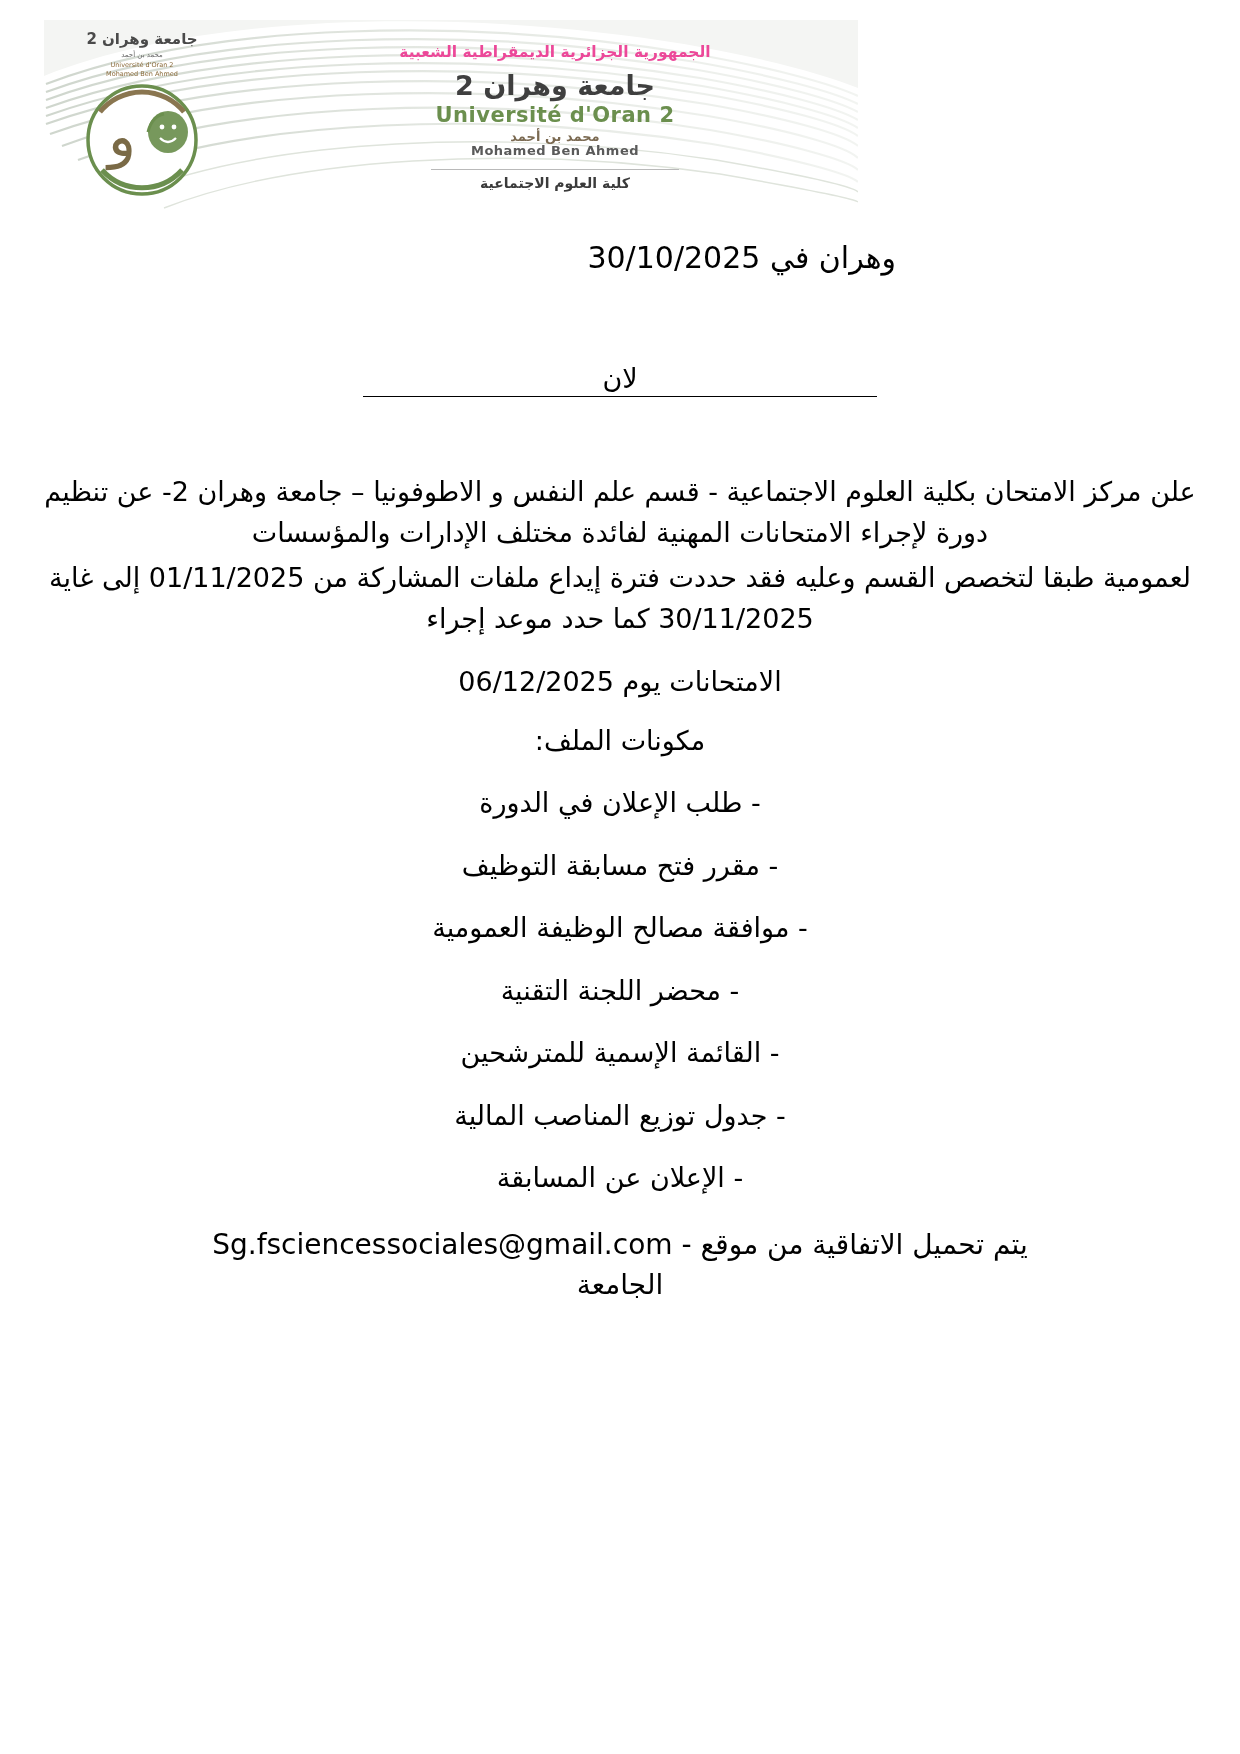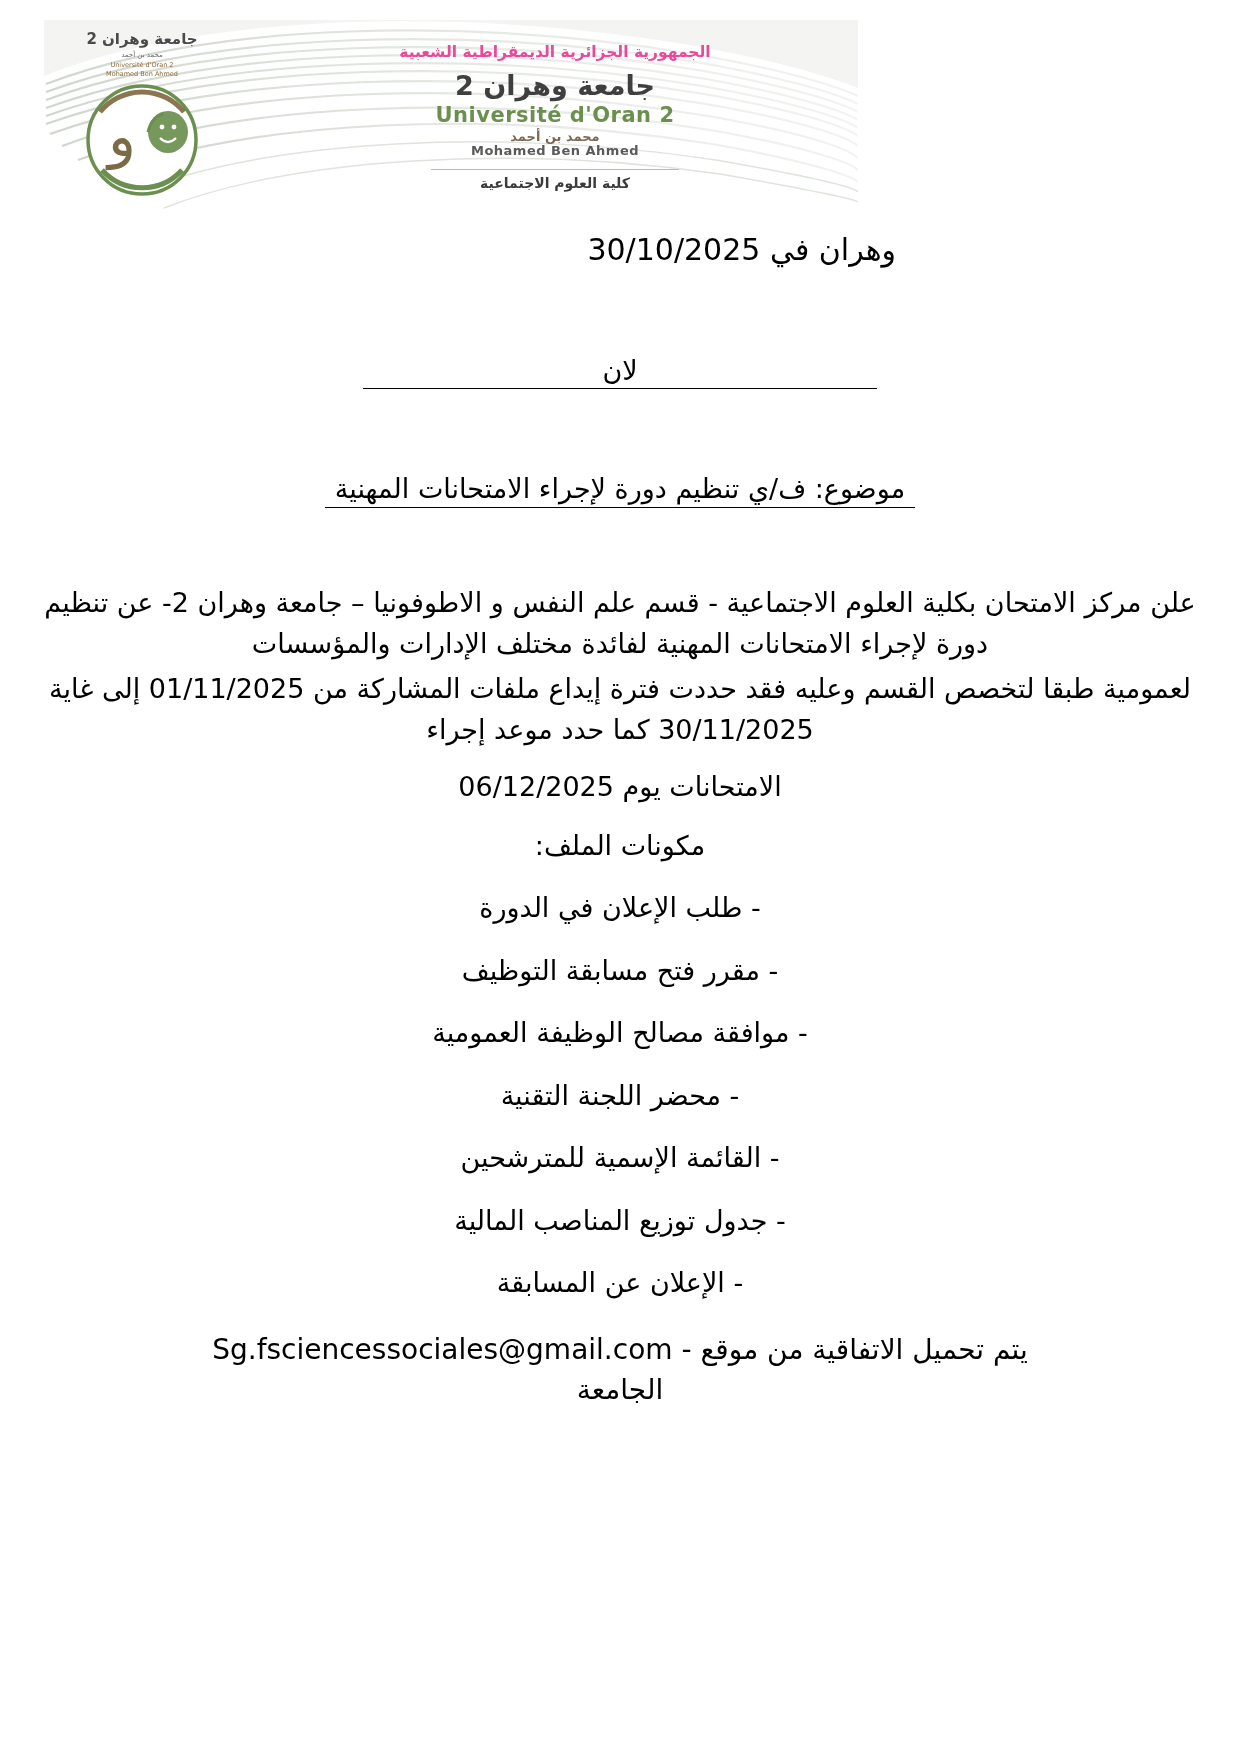--- a/index.html
+++ b/index.html
@@ -122,20 +122,21 @@
     top: 232px;
     right: 44px;
     left: 44px;
   }
 
   .date-line {
     font-size: 30px;
     text-align: right;
     direction: rtl;
     padding-right: 300px;
+    margin-top: 8px;
   }
 
   .to-line {
     margin-top: 88px;
     font-size: 27px;
     text-align: center;
     direction: rtl;
   }
   .to-line .underlined {
     border-bottom: 1.6px solid #000;
@@ -165,21 +166,21 @@
     text-align: center;
   }
   .para.first { margin-top: 74px; }
   .para.tight { margin-top: 4px; }
 
   .center-line {
     font-size: 27px;
     direction: rtl;
     text-align: center;
     line-height: 1.52;
-    margin-top: 16px;
+    margin-top: 22px;
   }
 
   .list-item {
     font-size: 27px;
     direction: rtl;
     text-align: center;
     line-height: 1.5;
     margin-top: 22px;
   }
 
@@ -266,23 +267,20 @@
   </div>
 
   <div class="doc-body">
 
     <div class="date-line">وهران في 30/10/2025</div>
 
     <div class="to-line">
       <span class="underlined">لان</span>
     </div>
 
-    <div class="subject-line">
-      <span class="underlined">موضوع: ف/ي تنظيم دورة لإجراء الامتحانات المهنية</span>
-    </div>
 
     <div class="para first">علن مركز الامتحان بكلية العلوم الاجتماعية  - قسم علم النفس و الاطوفونيا – جامعة وهران 2- عن تنظيم دورة لإجراء الامتحانات المهنية لفائدة مختلف الإدارات والمؤسسات</div>
     <div class="para tight">لعمومية طبقا لتخصص القسم وعليه فقد حددت فترة إيداع ملفات المشاركة من 01/11/2025 إلى غاية 30/11/2025 كما حدد موعد إجراء</div>
     <div class="center-line">الامتحانات يوم 06/12/2025</div>
 
     <div class="center-line" style="margin-top:18px;">مكونات الملف:</div>
 
     <div class="list-item">- طلب الإعلان في الدورة</div>
     <div class="list-item">- مقرر فتح مسابقة التوظيف</div>
     <div class="list-item">- موافقة مصالح الوظيفة العمومية</div>

